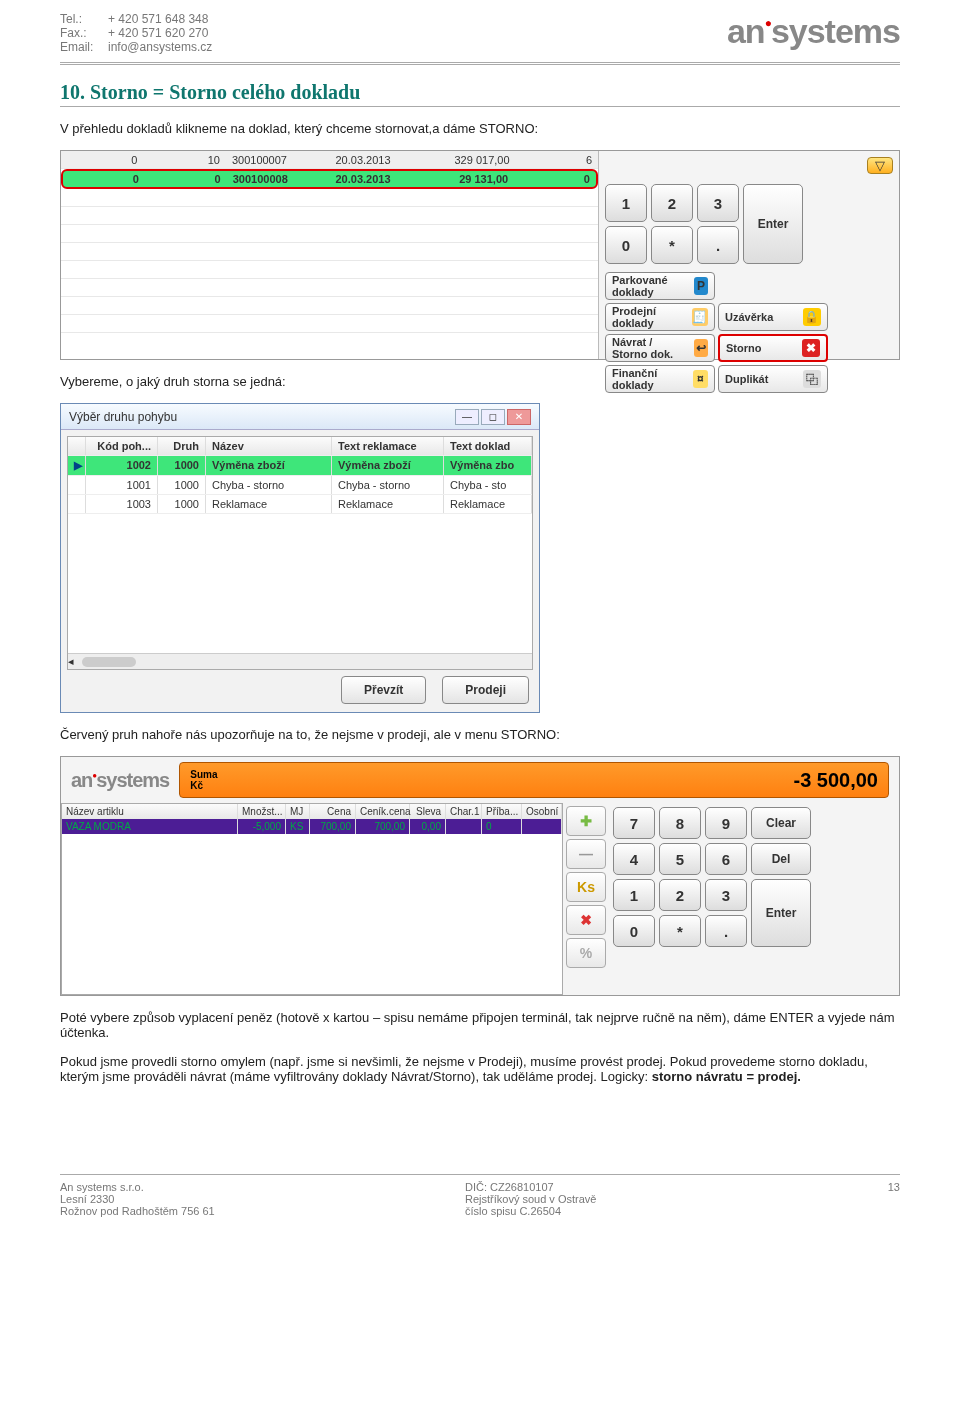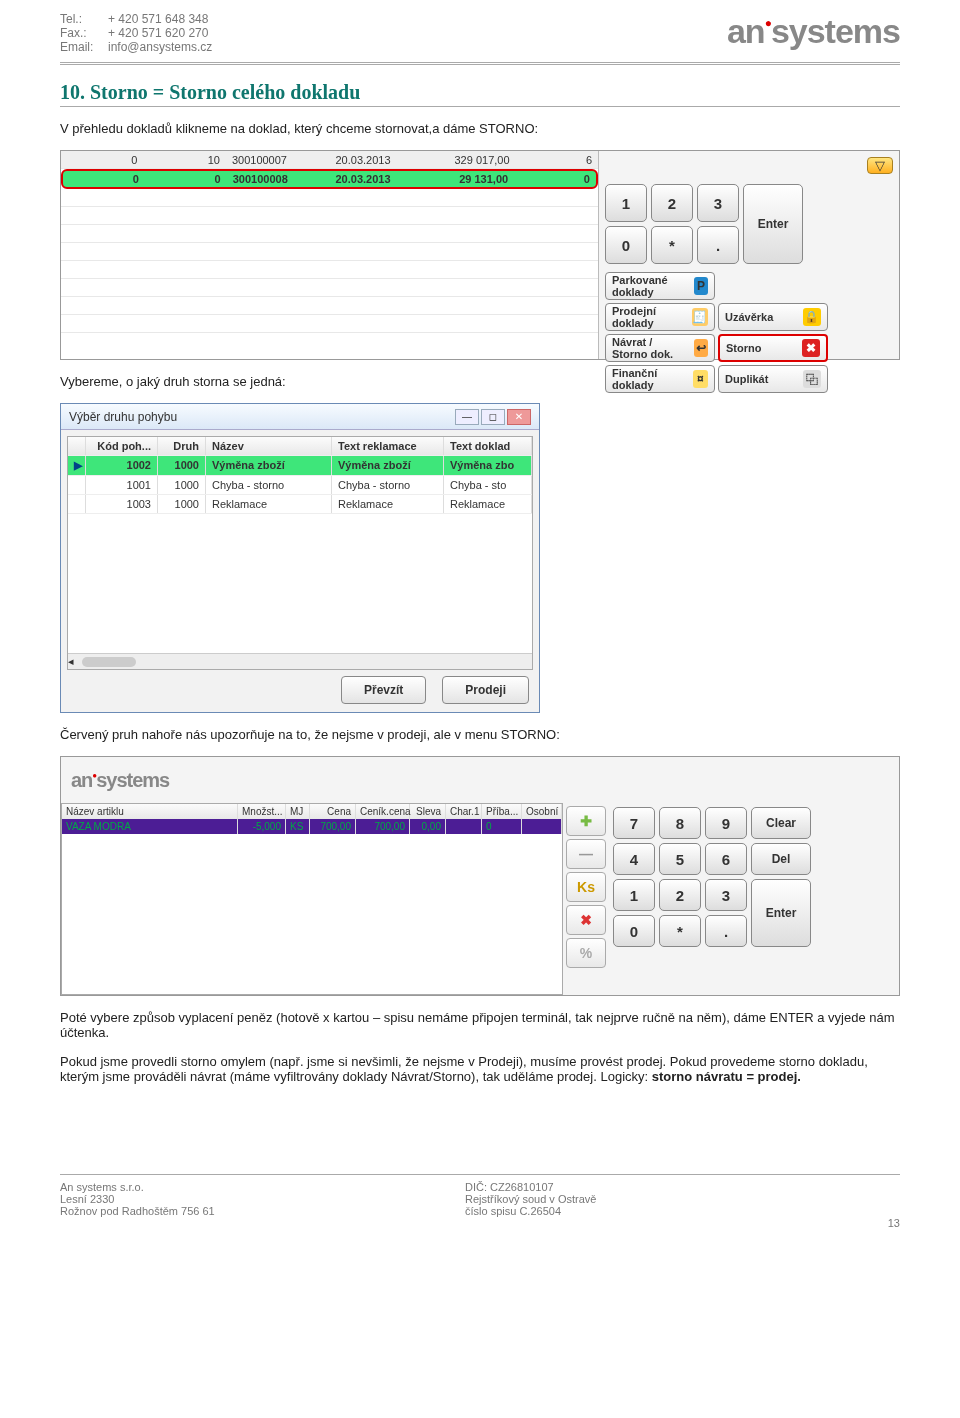--- a/index.html
+++ b/index.html
@@ -77,21 +77,21 @@
   .sidecol { width:46px; display:flex; flex-direction:column; gap:3px; padding:3px;}
   .sidebtn { height:30px; border:1px solid #aaa; border-radius:4px; background:linear-gradient(#fff,#e8e8e8); display:flex; align-items:center; justify-content:center; font-weight:bold; font-size:14px;}
   .poskeys { width:290px; padding:4px; display:flex; flex-direction:column; gap:4px;}
   .eanrow { display:flex; flex-direction:column; gap:2px; margin-bottom:2px;}
   .eanrow .lbl{ font-size:10px; font-weight:bold;}
   .eanrow input { height:24px; border:1px solid #888; border-radius:3px;}
   .poskeys .keypad { grid-template-columns: repeat(3,42px) 60px; grid-auto-rows:32px;}
   
   .footer { margin-top:90px; border-top: 1px solid #aaa; padding-top: 6px; display:flex; font-size: 11px; color:#777; }
   .footer .col { flex:1; }
-  .footer .pg { width:30px; text-align:right;margin-top:36px;}
+  .footer .pg { width:30px; text-align:right;}
 </style>
 </head>
 <body>
 
 <div class="header">
   <div class="contact">
     <div class="contact-row">
         <span class="contact-label">Tel.:</span>
         <span>+ 420 571 648 348</span>
       </div>
@@ -240,20 +240,27 @@
       <div class="dlgbtn">Prodeji</div>
     </div>
   </div>
 </div>
 
 <p class="body">Červený pruh nahoře nás upozorňuje na to, že nejsme v prodeji, ale v menu STORNO:</p>
 
 <div class="shot shot3">
   <div class="posbar">
     <div class="poslogo"><span>an</span><span class="rd">●</span><span>systems</span></div>
+    <div class="sumbox">
+      <div class="lbls">
+          <div>Suma</div>
+          <div>Kč</div>
+        </div>
+      <div class="amt">-3 500,00</div>
+    </div>
   </div>
   <div class="posmain">
     <div class="itemgrid">
       <div class="hdr">
         <span class="ic-name">Název artiklu</span>
           <span class="ic-qty">Množst...</span>
           <span class="ic-mj">MJ</span>
           <span class="ic-cena">Cena</span>
           <span class="ic-ccena">Ceník.cena</span>
           <span class="ic-sleva">Sleva</span>

